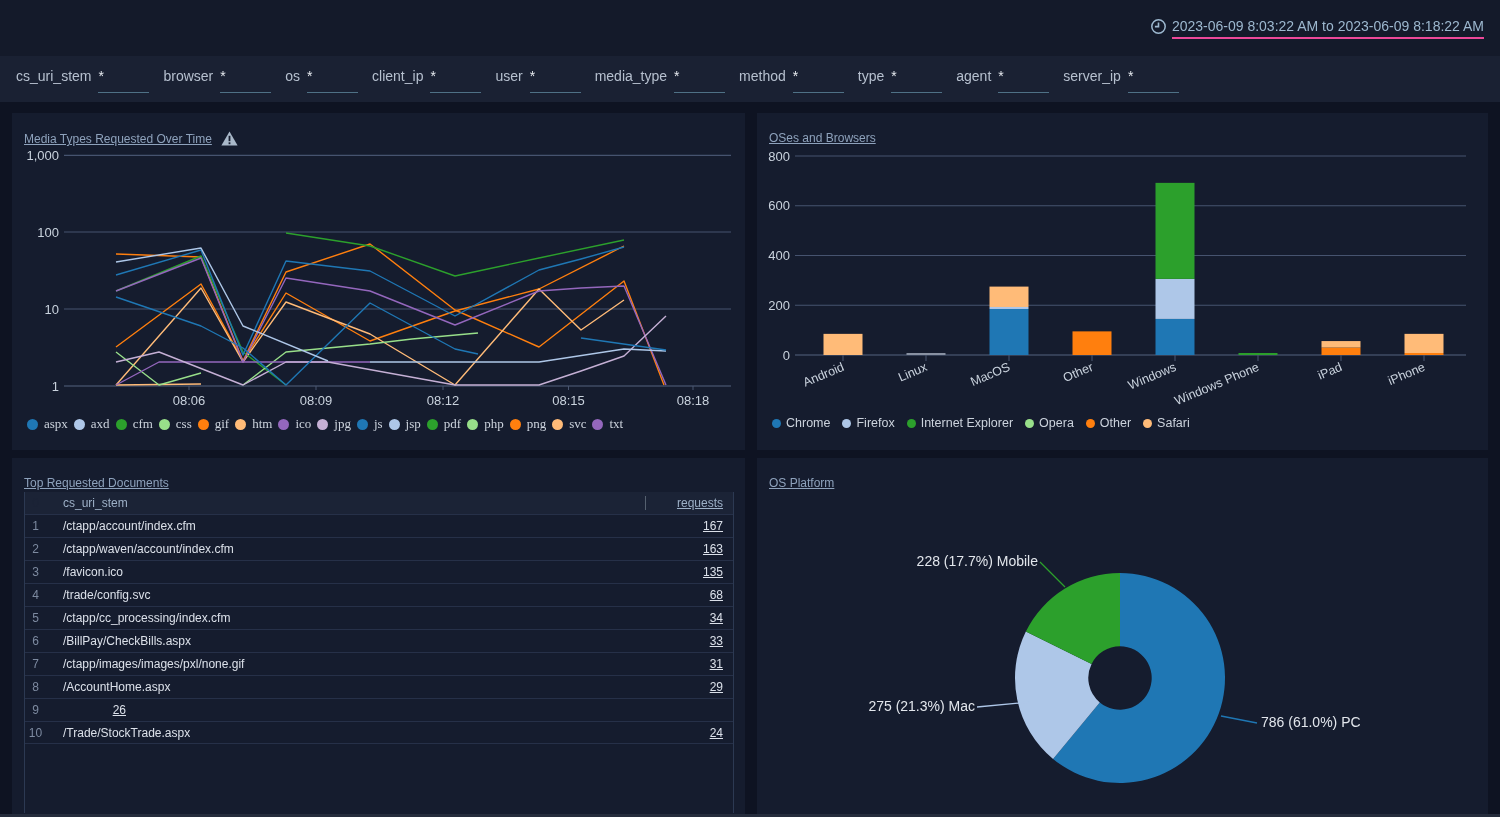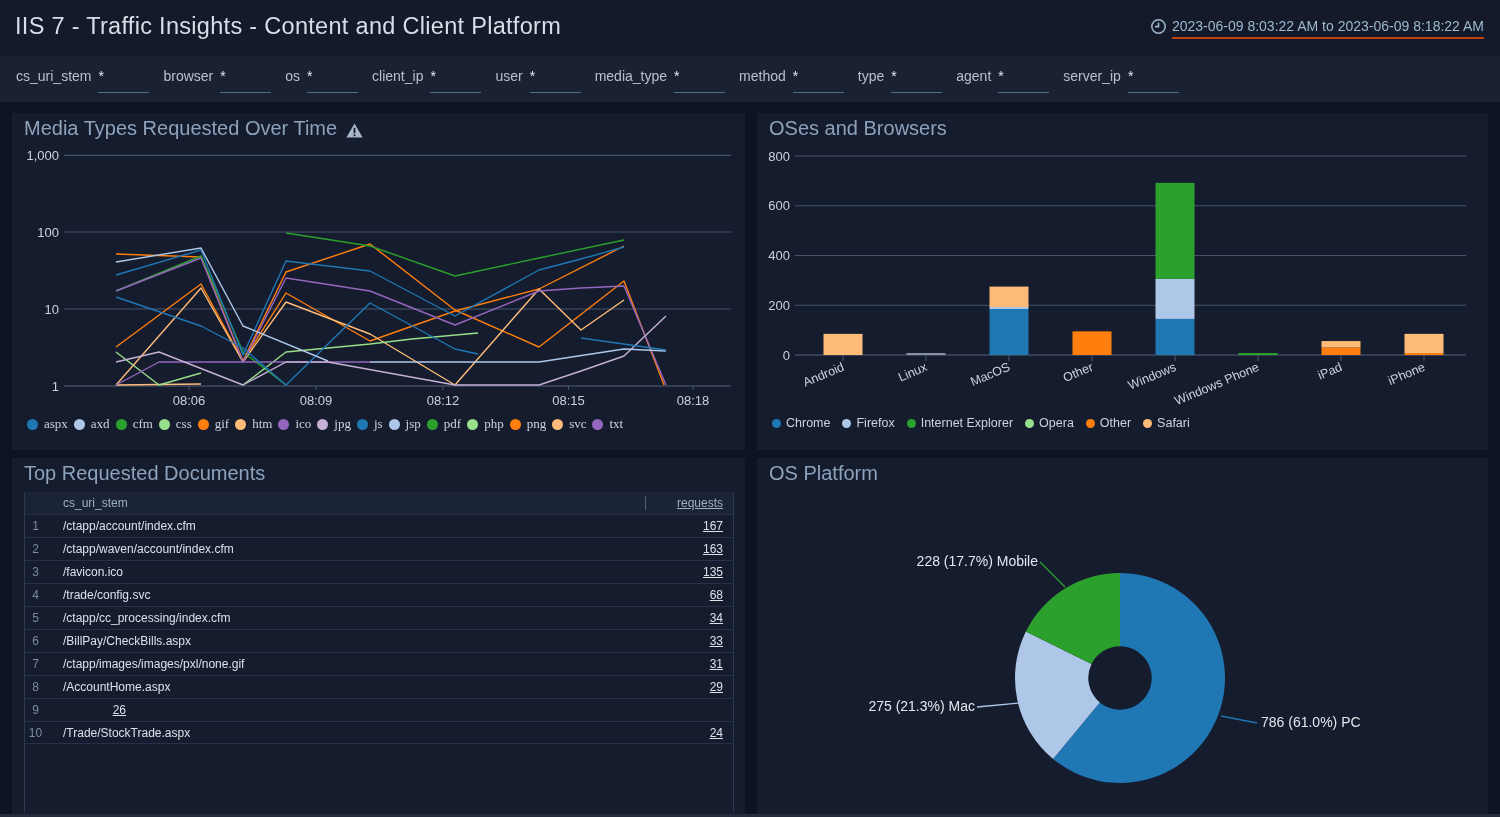--- a/index.html
+++ b/index.html
@@ -1,33 +1,33 @@
 <!DOCTYPE html>
 <html><head>
 <meta charset="utf-8">
 <style>
   * { margin:0; padding:0; box-sizing:border-box; }
   html,body { width:1500px; height:817px; background:#0e1322; overflow:hidden;
     font-family:"Liberation Sans", sans-serif; }
   .titlebar { position:absolute; left:0; top:0; width:1500px; height:56px; background:#141a2a; }
   .titlebar h1 { position:absolute; left:15px; top:13px; font-size:23.5px; font-weight:400; color:#d8dee8; letter-spacing:0.3px;}
   .timerange { position:absolute; right:16px; top:16px; color:#9db8cf; font-size:14px; }
-  .timerange .txt { display:inline-block; border-bottom:2px solid #c2410c; padding-bottom:3px; }
+  .timerange .txt { display:inline-block; border-bottom:2px solid #ec4899; padding-bottom:3px; }
   .clock { position:relative; top:3px; margin-right:6px; }
   .filterbar { position:absolute; left:0; top:56px; width:1500px; height:46px; background:#1a2133; }
   .filters { position:absolute; left:16px; top:0; height:46px; display:flex; align-items:center; }
   .flt { display:flex; align-items:flex-start; margin-right:14px; }
   .flt .lbl { color:#b6c0cf; font-size:14px; margin-right:7px; line-height:20px;}
   .flt .inp { width:51px; color:#e8ecf1; font-size:14px; line-height:20px; border-bottom:1px solid #4f7186; padding-bottom:6px; margin-top:0px;}
   .panel { position:absolute; background:#151c2e; }
   #p1 { left:12px;  top:113px; width:733px; height:337px; }
   #p2 { left:757px; top:113px; width:731px; height:337px; }
   #p3 { left:12px;  top:458px; width:733px; height:359px; }
   #p4 { left:757px; top:458px; width:731px; height:359px; }
-  .ptitle { position:absolute; left:12px; top:4px; font-size:20px; color:#8ea2bc; }
+  .ptitle { position:absolute; left:12px; top:18px; font-size:12px; color:#8ea2bc;text-decoration:underline; }
   .legend { position:absolute; left:15px; display:flex; align-items:center; font-size:13px; color:#ccd3dd; white-space:nowrap; }
   .li { display:flex; align-items:center; margin-right:6px; }
   #lg2 { font-size:12.5px; }
   #lg2 .li { margin-right:12px; }
   #lg2 .dot { width:9px; height:9px; margin-right:5px; }
   .dot { width:11px; height:11px; border-radius:50%; margin-right:6px; flex:none; }
   
   .tbl { position:absolute; left:12px; right:11px; top:34px; bottom:4px;
          border-left:1px solid #2c3952; border-right:1px solid #2c3952; font-size:12px; }
   .thead { display:flex; height:22px; background:#1b2336; color:#9db0c7; align-items:center; position:relative;}
@@ -36,21 +36,20 @@
   .curi { padding-left:17px; flex:1; }
   .creq { width:90px; text-align:right; padding-right:10px; flex:none;text-decoration:underline; }
   .thead .cnum { color:#1b2336; }
   .vsep { position:absolute; left:620px; top:4px; width:1px; height:14px; background:#55606f; }
   .trow:last-of-type { border-bottom:1px solid #263048; }
   .hscroll { position:absolute; left:0; top:814px; width:1500px; height:3px; background:#252c3c; }
 </style>
 </head>
 <body>
 <div class="titlebar">
-  <h1>IIS 7 - Traffic Insights - Content and Client Platform</h1>
   <div class="timerange"><svg class="clock" width="15" height="15" viewBox="0 0 15 15">
         <circle cx="7.5" cy="7.5" r="6.7" fill="none" stroke="#9db8cf" stroke-width="1.5"></circle>
         <path d="M7.5 3.6 V7.6 H3.9" fill="none" stroke="#9db8cf" stroke-width="1.6"></path>
       </svg><span class="txt">2023-06-09 8:03:22 AM to 2023-06-09 8:18:22 AM</span></div>
 </div>
 <div class="filterbar">
   <div class="filters">
     <div class="flt">
         <span class="lbl">cs_uri_stem</span>
         <span class="inp">*</span>

